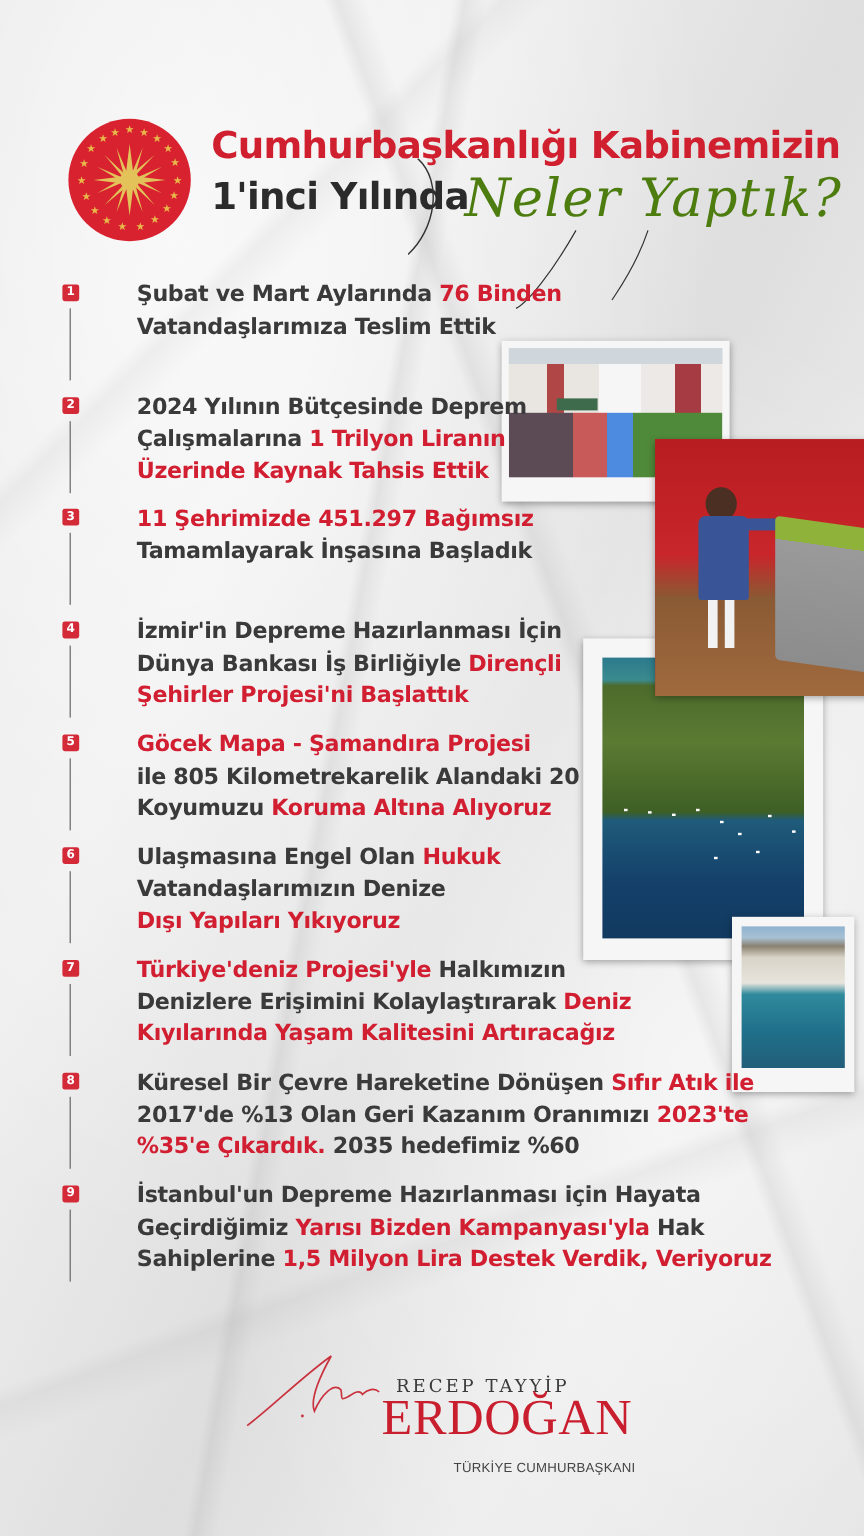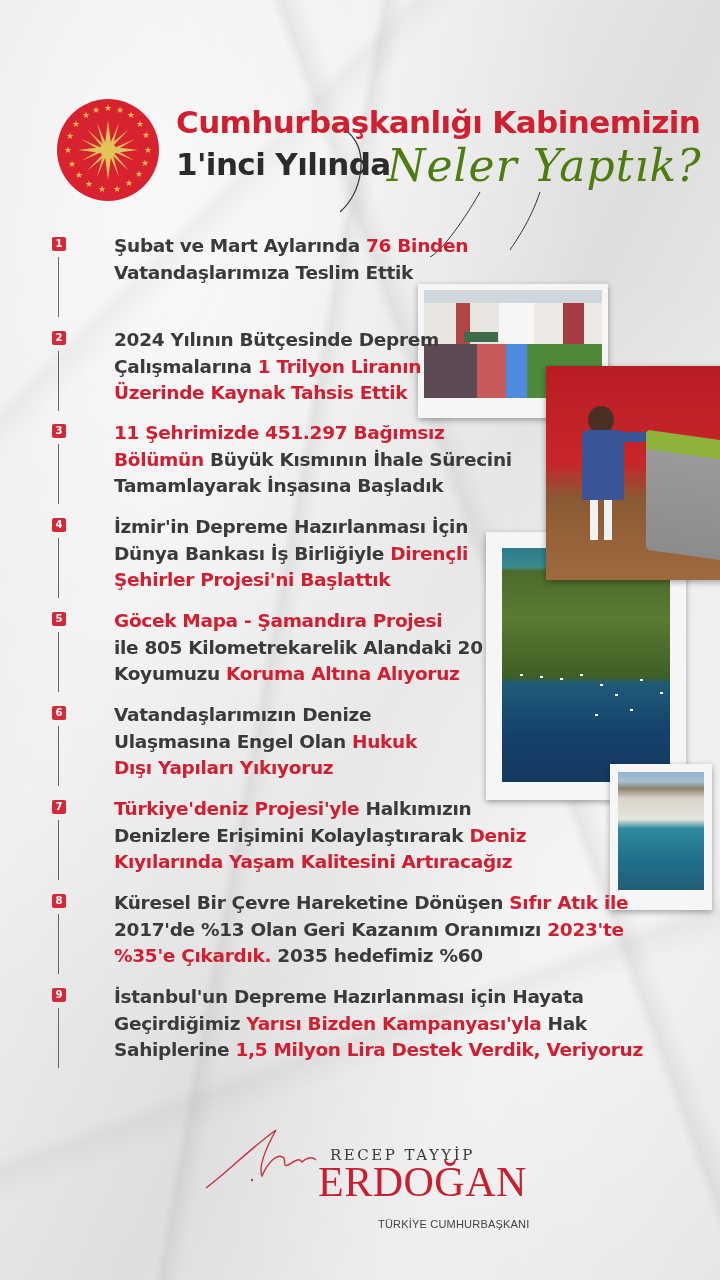--- a/index.html
+++ b/index.html
@@ -200,21 +200,20 @@
         <div><span>2024 Yılının Bütçesinde Deprem</span></div>
         <div><span>Çalışmalarına </span><span class="hl">1 Trilyon Liranın</span></div>
         <div><span class="hl">Üzerinde Kaynak Tahsis Ettik</span></div>
       </div>
     </div>
     <div class="item" style="top: 420px;">
       <div class="badge">3</div>
       <div class="vline" style="height: 60px;"></div>
       <div class="item-text">
         <div><span class="hl">11 Şehrimizde 451.297 Bağımsız</span></div>
-        <div><span class="hl">Bölümün</span><span> Büyük Kısmının İhale Sürecini</span></div>
         <div><span>Tamamlayarak İnşasına Başladık</span></div>
       </div>
     </div>
     <div class="item" style="top: 514px;">
       <div class="badge">4</div>
       <div class="vline" style="height: 60px;"></div>
       <div class="item-text">
         <div><span>İzmir'in Depreme Hazırlanması İçin</span></div>
         <div><span>Dünya Bankası İş Birliğiyle </span><span class="hl">Dirençli</span></div>
         <div><span class="hl">Şehirler Projesi'ni Başlattık</span></div>
@@ -226,22 +225,22 @@
       <div class="item-text">
         <div><span class="hl">Göcek Mapa - Şamandıra Projesi</span></div>
         <div><span>ile 805 Kilometrekarelik Alandaki 20</span></div>
         <div><span>Koyumuzu </span><span class="hl">Koruma Altına Alıyoruz</span></div>
       </div>
     </div>
     <div class="item" style="top: 702px;">
       <div class="badge">6</div>
       <div class="vline" style="height: 60px;"></div>
       <div class="item-text">
+        <div><span>Ulaşmasına Engel Olan </span><span class="hl">Hukuk</span></div>
         <div><span>Vatandaşlarımızın Denize</span></div>
-        <div><span>Ulaşmasına Engel Olan </span><span class="hl">Hukuk</span></div>
         <div><span class="hl">Dışı Yapıları Yıkıyoruz</span></div>
       </div>
     </div>
     <div class="item" style="top: 796px;">
       <div class="badge">7</div>
       <div class="vline" style="height: 60px;"></div>
       <div class="item-text">
         <div><span class="hl">Türkiye'deniz Projesi'yle</span><span> Halkımızın</span></div>
         <div><span>Denizlere Erişimini Kolaylaştırarak </span><span class="hl">Deniz</span></div>
         <div><span class="hl">Kıyılarında Yaşam Kalitesini Artıracağız</span></div>

